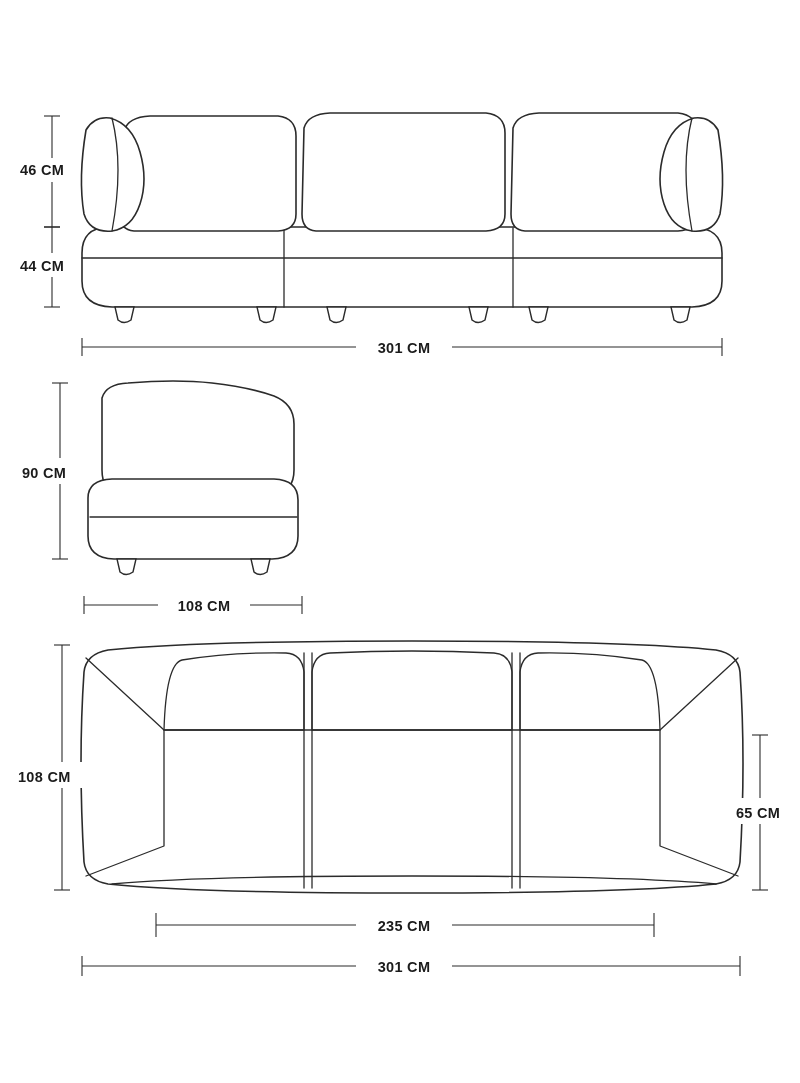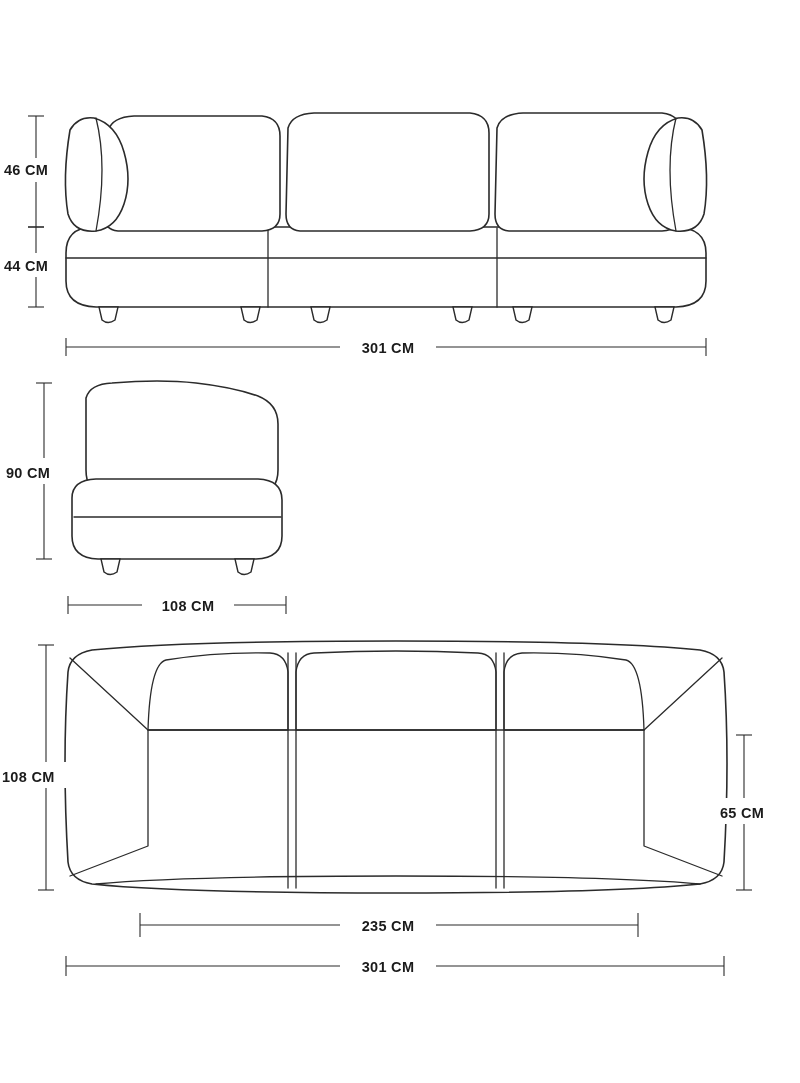--- a/index.html
+++ b/index.html
@@ -9,21 +9,21 @@
   }
   body {
     width: 800px;
     height: 1083px;
     position: relative;
     font-family: "Liberation Sans", sans-serif;
     overflow: hidden;
   }
   #diagram-root {
     position: absolute;
-    left: 0; top: 0;
+    left: 16px; top: 0;
     width: 676px;
     height: 1083px;
   }
   svg.sheet {
     display: block;
     width: 800px;
     height: 1083px;
   }
   .outline {
     fill: #ffffff;

